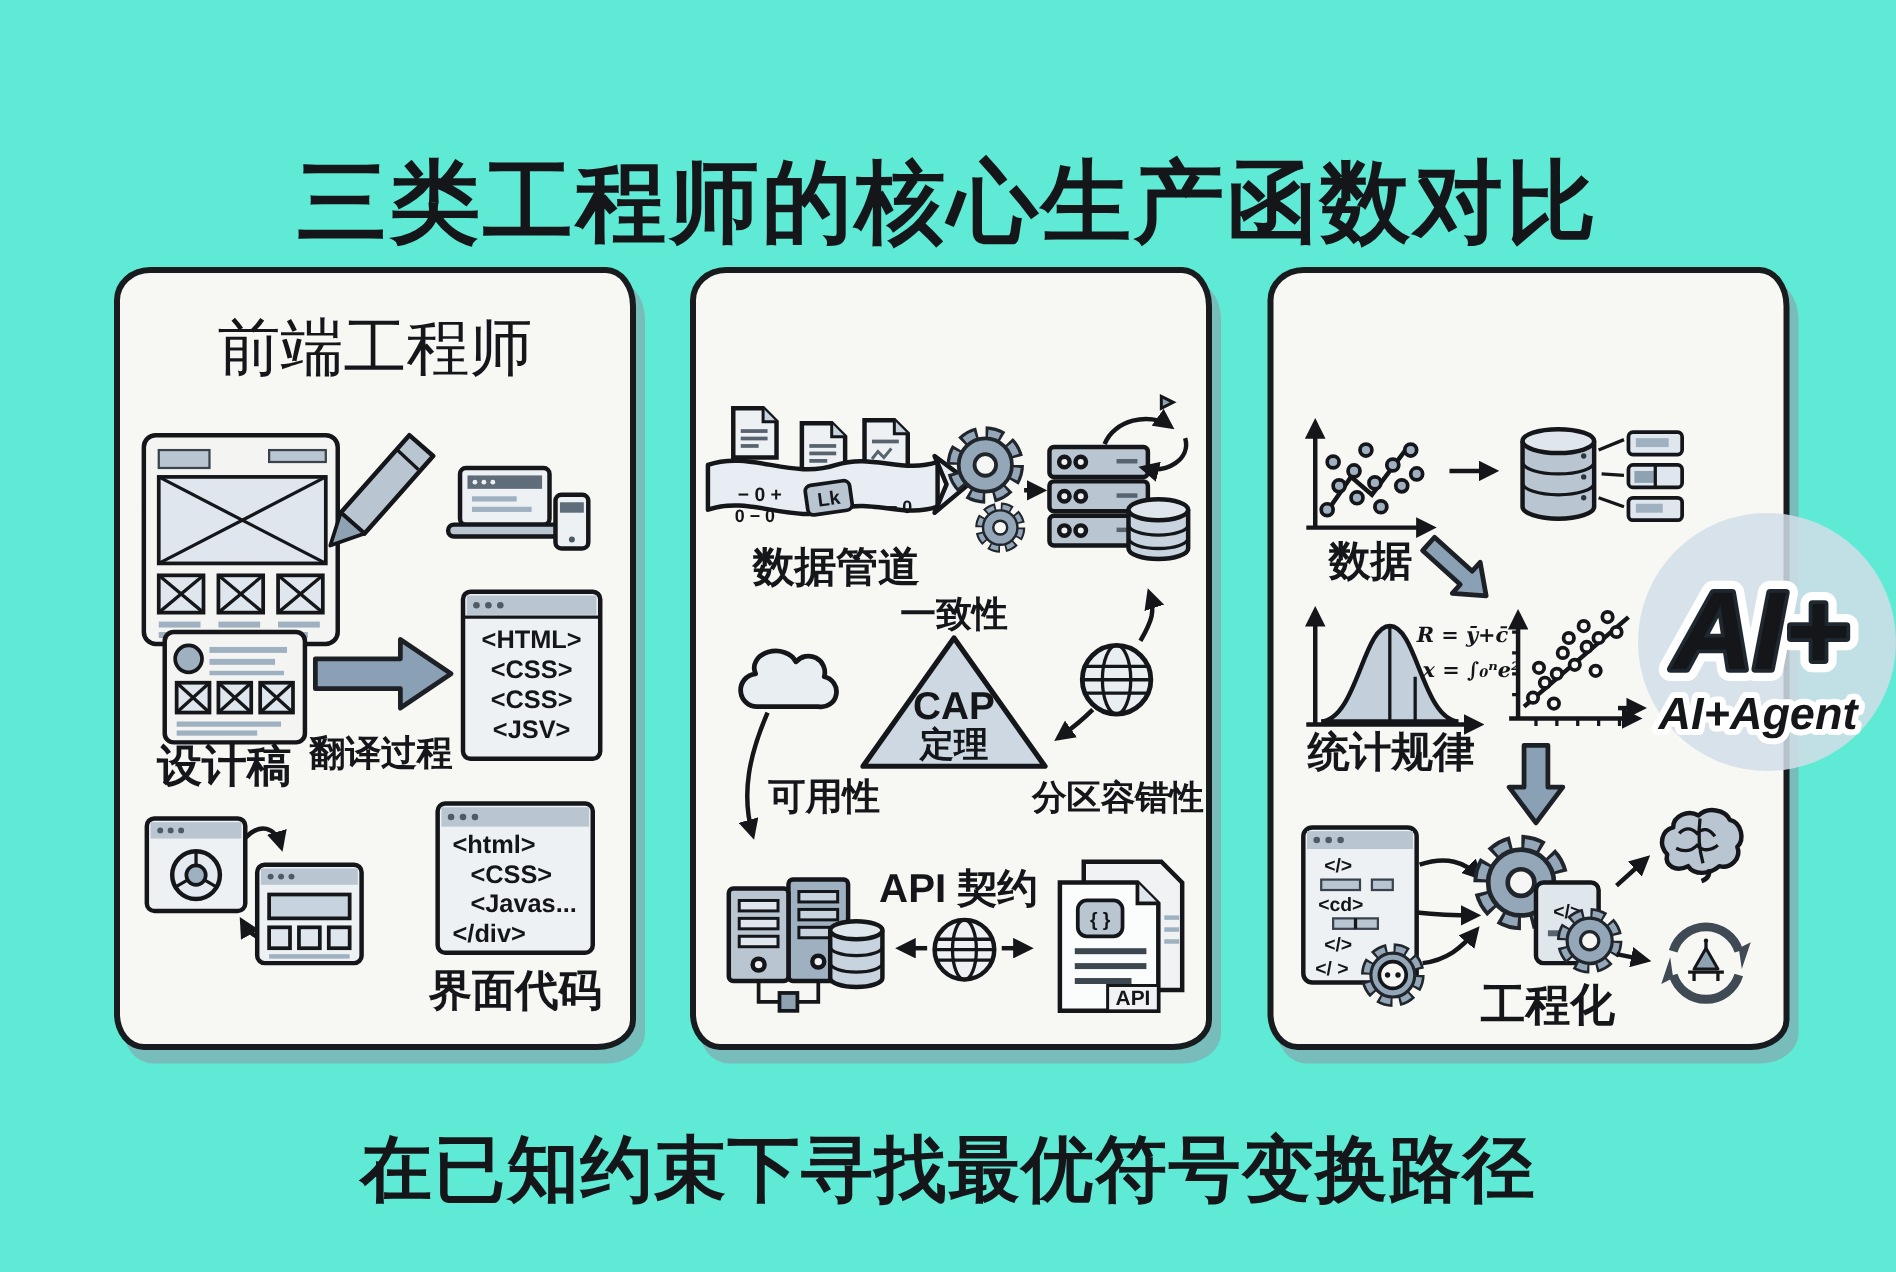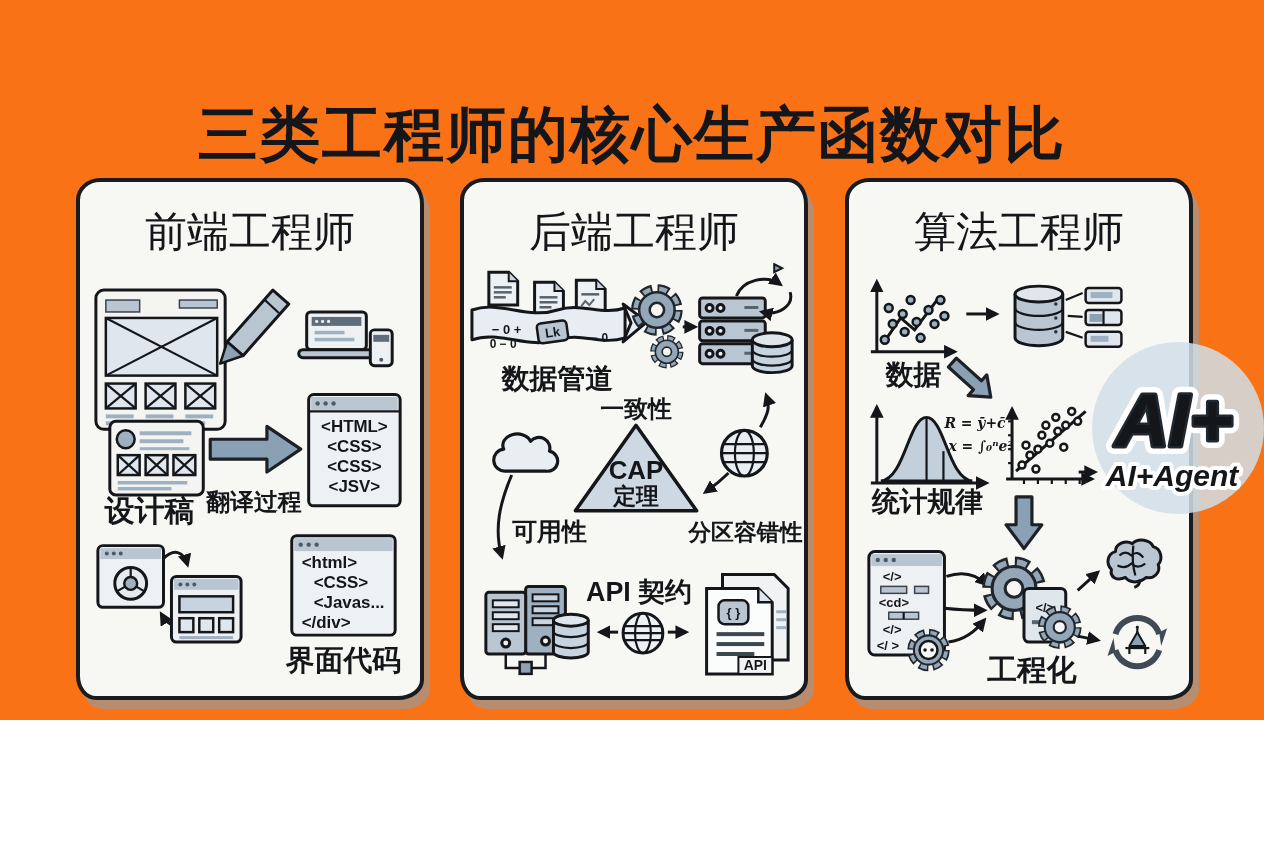--- a/index.html
+++ b/index.html
@@ -1,16 +1,16 @@
 <!DOCTYPE html>
 <html><head>
 <meta charset="utf-8">
 <style>
   html,body{margin:0;padding:0;}
-  .stage{position:relative;width:1264px;height:720px;background:#f97316;overflow:hidden;
+  .stage{position:relative;width:1264px;height:848px;background:#5eead4;overflow:hidden;
          font-family:"Liberation Sans",sans-serif;color:#14161a;}
   .main-title{position:absolute;top:55px;left:0;width:1264px;text-align:center;
               font-size:60px;font-weight:900;letter-spacing:2px;}
   .footer-caption{position:absolute;top:748px;left:0;width:1264px;text-align:center;
               font-size:48px;font-weight:900;letter-spacing:1px;}
   .panel{position:absolute;top:178px;width:348px;height:522px;background:#f7f8f4;
          border:4px solid #191c1e;box-sizing:border-box;
          border-radius:24px 20px 26px 20px / 22px 26px 20px 24px;
          box-shadow:6px 9px 0 rgba(138,156,171,.6);}
   .panel h2{margin:0;position:absolute;top:22px;left:0;width:100%;text-align:center;
@@ -183,21 +183,20 @@
         <text x="237" y="330" font-size="17" class="code">&lt;CSS&gt;</text>
         <text x="237" y="350" font-size="17" class="code">&lt;Javas...</text>
         <text x="225" y="370" font-size="17" class="code">&lt;/div&gt;</text>
       </g>
 
       <text x="267" y="412" font-size="29" class="lbl" text-anchor="middle">界面代码</text>
     </svg>
   </section>
 
   <section class="panel" id="panel-backend">
-    <h2>后端工程师</h2>
     <svg class="art" viewBox="0 0 350 445">
 
       <g>
         <g transform="translate(27,12)">
           <path d="M0,0 h20 l9,9 v24 h-29 z" class="pane" stroke-width="2.5"></path>
           <path d="M20,0 v9 h9" fill="#c7d3de" stroke="#14161a" stroke-width="2"></path>
           <rect x="5" y="14" width="18" height="2.5" fill="#57636f"></rect>
             <rect x="5" y="19" width="18" height="2.5" fill="#57636f"></rect>
             <rect x="5" y="24" width="12" height="2.5" fill="#57636f"></rect>
         </g>
@@ -333,21 +332,20 @@
         <rect x="256" y="374" width="48" height="4" fill="#3c4750"></rect>
         <rect x="256" y="384" width="48" height="4" fill="#3c4750"></rect>
         <rect x="256" y="394" width="38" height="4" fill="#3c4750"></rect>
         <rect x="278" y="399" width="34" height="17" fill="#f0f2f3" stroke="#14161a" stroke-width="2"></rect>
         <text x="295" y="412" font-size="14" font-weight="800" text-anchor="middle">API</text>
       </g>
     </svg>
   </section>
 
   <section class="panel" id="panel-algorithm">
-    <h2>算法工程师</h2>
     <svg class="art" viewBox="0 0 350 445">
 
       <g>
         <line x1="30" y1="92" x2="30" y2="22" class="arr"></line>
         <line x1="24" y1="92" x2="108" y2="92" class="arr"></line>
         <polyline points="36,84 54,58 68,70 92,38" class="ln3"></polyline>
         <circle cx="38" cy="80" r="4" fill="#9fb1c1" stroke="#14161a" stroke-width="2.5"></circle>
         <circle cx="46" cy="64" r="4" fill="#9fb1c1" stroke="#14161a" stroke-width="2.5"></circle>
         <circle cx="42" cy="48" r="4" fill="#9fb1c1" stroke="#14161a" stroke-width="2.5"></circle>
         <circle cx="56" cy="54" r="4" fill="#9fb1c1" stroke="#14161a" stroke-width="2.5"></circle>
@@ -504,13 +502,14 @@
   <div class="ai-badge">
     <svg viewBox="0 0 188 178" width="188" height="178">
       <circle cx="102" cy="90" r="86" fill="#d2dee8" fill-opacity="0.85"></circle>
       <text x="98" y="108" font-size="74" font-weight="900" text-anchor="middle" fill="none" stroke="#ffffff" stroke-width="16" stroke-linejoin="round">AI+</text>
       <text x="98" y="108" font-size="74" font-weight="900" text-anchor="middle" fill="#7e93a8" stroke="#1f2830" stroke-width="5" paint-order="stroke" stroke-linejoin="round">AI+</text>
       <text x="96" y="148" font-size="30" font-weight="800" text-anchor="middle" fill="none" stroke="#ffffff" stroke-width="8" stroke-linejoin="round">AI+Agent</text>
       <text x="96" y="148" font-size="30" font-weight="800" text-anchor="middle" fill="#101418">AI+Agent</text>
     </svg>
   </div>
 
+  <div class="footer-caption">在已知约束下寻找最优符号变换路径</div>
 </div>
 
 </body></html>

